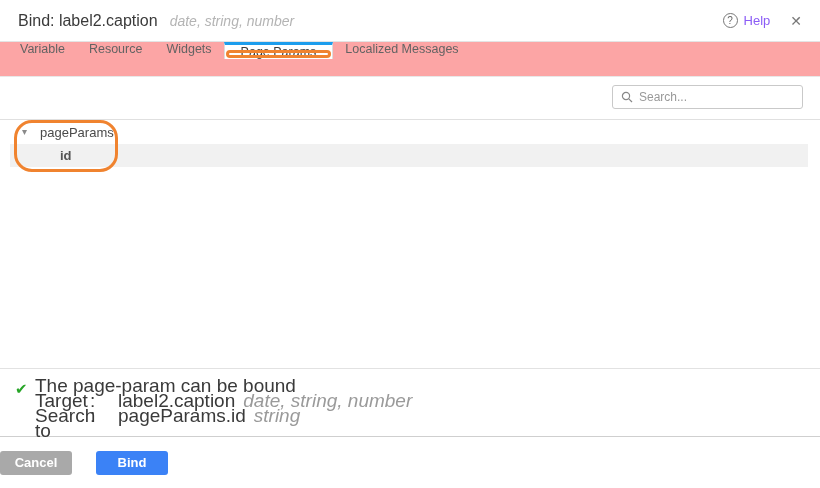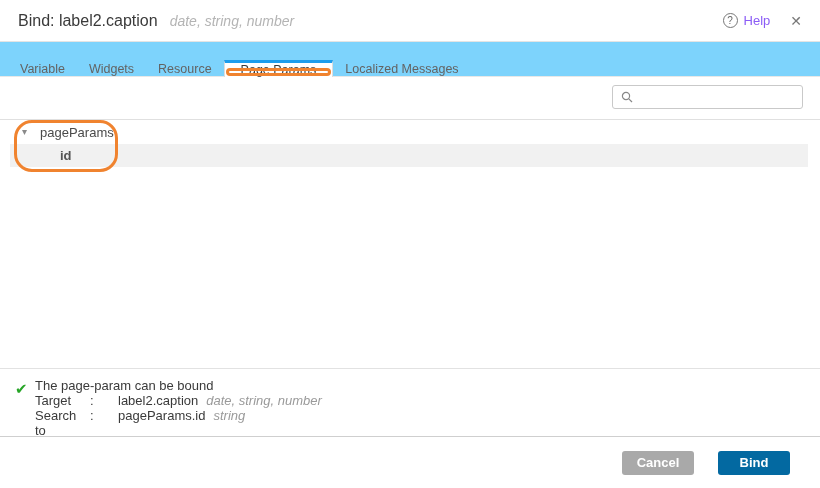--- a/index.html
+++ b/index.html
@@ -15,22 +15,22 @@
   .header-right { margin-left:auto; display:flex; align-items:center; gap:8px; }
   .help-btn { display:flex; align-items:center; gap:6px; cursor:pointer; }
   .qmark { width:15px; height:15px; border:1px solid #777; border-radius:50%;
            display:flex; align-items:center; justify-content:center;
            font-size:10px; color:#666; }
   .help-label { font-size:13px; color:#8b5cf6; }
   .close-btn { font-size:14px; color:#777; margin-left:12px; cursor:pointer; }
 
   
   .tabbar { position:absolute; top:42px; left:0; width:820px; height:35px;
-            background:#7dd3fc; border-bottom:1px solid #e8e8e8;
-            display:flex; align-items:flex-end; padding-left:8px; }
+            background:#fca5a5; border-bottom:1px solid #e8e8e8;
+            display:flex; align-items:flex-start; padding-left:8px; }
   .tab { font-size:12.5px; color:#636363; padding:0 12px; display:flex;
          align-items:center; cursor:pointer; position:relative; }
   .tab.active { background:#fff; color:#3a3a3a;
                 border-left:1px solid #ddd; border-right:1px solid #ddd;
                 border-top:3px solid #1c9ded; margin-bottom:-1px; padding:0 16px; }
   .tab-annotation { position:absolute; left:1px; right:1px; top:5px; bottom:1px;
                     border:3px solid #f0832f; border-radius:14px; pointer-events:none; }
 
   
   .toolbar { position:absolute; top:77px; left:0; width:820px; height:42px; }
@@ -53,71 +53,72 @@
   .tree-row.child { height:23px; background:#f1f1f1; margin:0 12px 0 10px;font-weight:bold; }
   .tree-row.child .tree-label { margin-left:50px; color:#555; }
   .tree-annotation { position:absolute; left:14px; top:0px; width:104px; height:52px;
                      border:3px solid #f0832f; border-radius:18px; pointer-events:none; }
 
   
   .status { position:absolute; top:368px; left:0; width:820px; height:69px;
             border-top:1px solid #e2e2e2; border-bottom:1px solid #cfcfcf; }
   .check-icon { position:absolute; left:15px; top:11px; color:#27a527;
                 font-size:15px; font-weight:bold; }
-  .status-text { margin-left:35px; padding-top:9px; font-size:13px; color:#3a3a3a; }
+  .status-text { margin-left:35px; padding-top:9px; font-size:19px; color:#3a3a3a; }
   .status-line { line-height:15px; height:15px; }
   .status-row { display:flex; line-height:15px; height:15px; }
   .status-label { width:55px; flex:0 0 auto; }
   .status-colon { width:28px; flex:0 0 auto; }
   .status-type { font-style:italic; color:#9a9a9a; margin-left:8px; }
 
   
   .footer { position:absolute; top:437px; left:0; width:820px; height:51px;
-            display:flex; align-items:center; justify-content:flex-end;
+            display:flex; align-items:center; justify-content:flex-start;
             gap:24px; padding-right:30px; }
   .btn { min-width:72px; height:24px; border:none; border-radius:3px; color:#fff;
          font-size:13px; font-weight:600; font-family:inherit; cursor:pointer;
          display:flex; align-items:center; justify-content:center; }
   .btn-cancel { background:#a9a9a9; }
-  .btn-bind { background:#0369a1; }
+  .btn-bind { background:#3b82f6; }
 </style>
 </head>
 <body>
 
 <div class="dialog">
 
   <div class="header">
     <span class="title">Bind: label2.caption</span>
     <span class="subtitle">date, string, number</span>
     <div class="header-right">
       <div class="help-btn">
         <span class="qmark">?</span>
         <span class="help-label">Help</span>
       </div>
       <span class="close-btn">✕</span>
     </div>
   </div>
 
   <div class="tabbar">
     <div class="tab">Variable</div>
+    <div class="tab">Resource</div>
     <div class="tab">Widgets</div>
-    <div class="tab">Resource</div>
     <div class="tab active">
       <span>Page Params</span>
       <span class="tab-annotation"></span>
     </div>
     <div class="tab">Localized Messages</div>
   </div>
 
   <div class="toolbar">
     <div class="search-box">
       <svg width="12" height="12" viewBox="0 0 12 12">
         <circle cx="5" cy="5" r="3.6" fill="none" stroke="#888" stroke-width="1.2"></circle>
         <line x1="7.8" y1="7.8" x2="11" y2="11" stroke="#888" stroke-width="1.2"></line>
       </svg>
+      <input class="search-input" type="text" placeholder="Search..." style="">
     </div>
   </div>
 
   <div class="tree">
     <div class="tree-row root">
       <span class="caret">▾</span>
       <span class="tree-label">pageParams</span>
     </div>
     <div class="tree-row child">
       <span class="tree-label">id</span>

